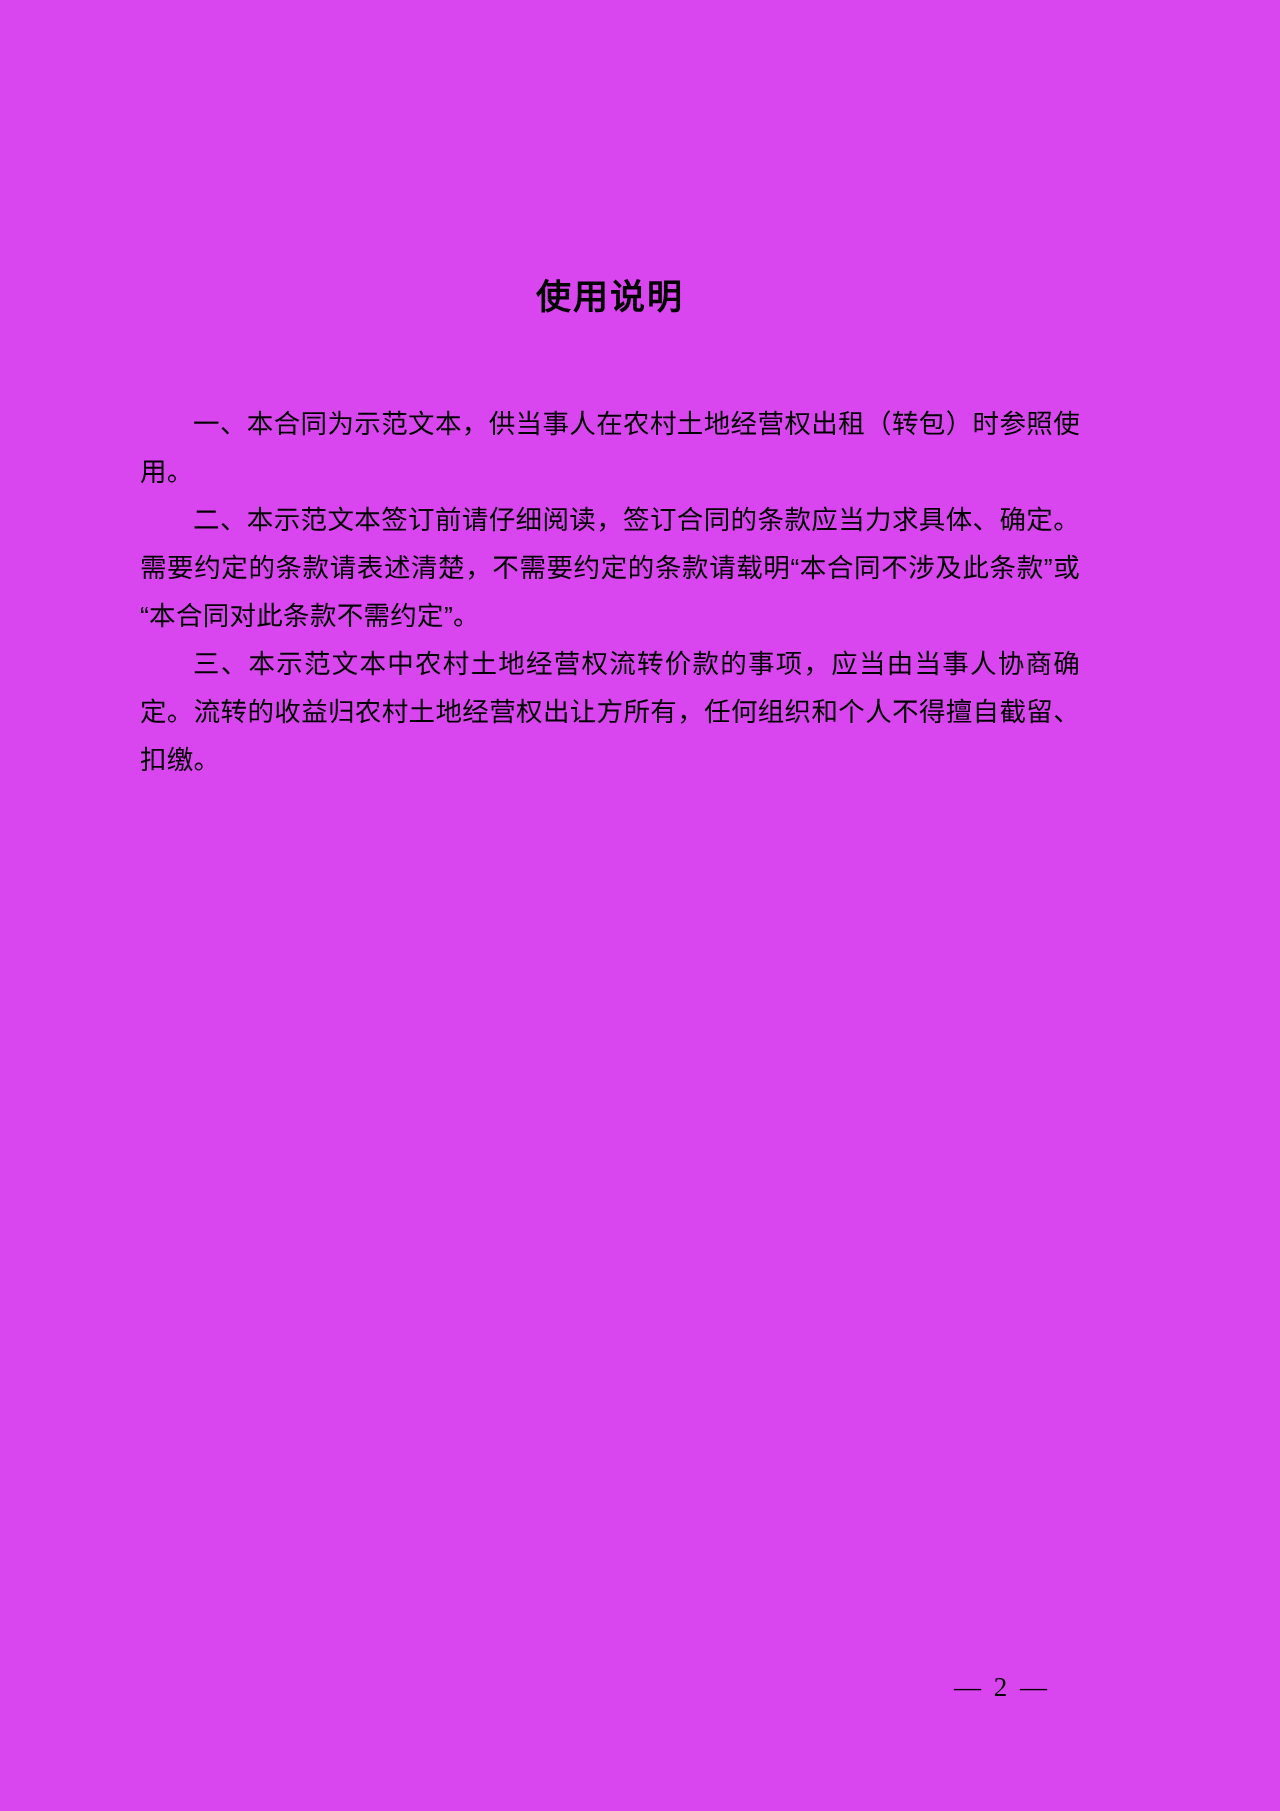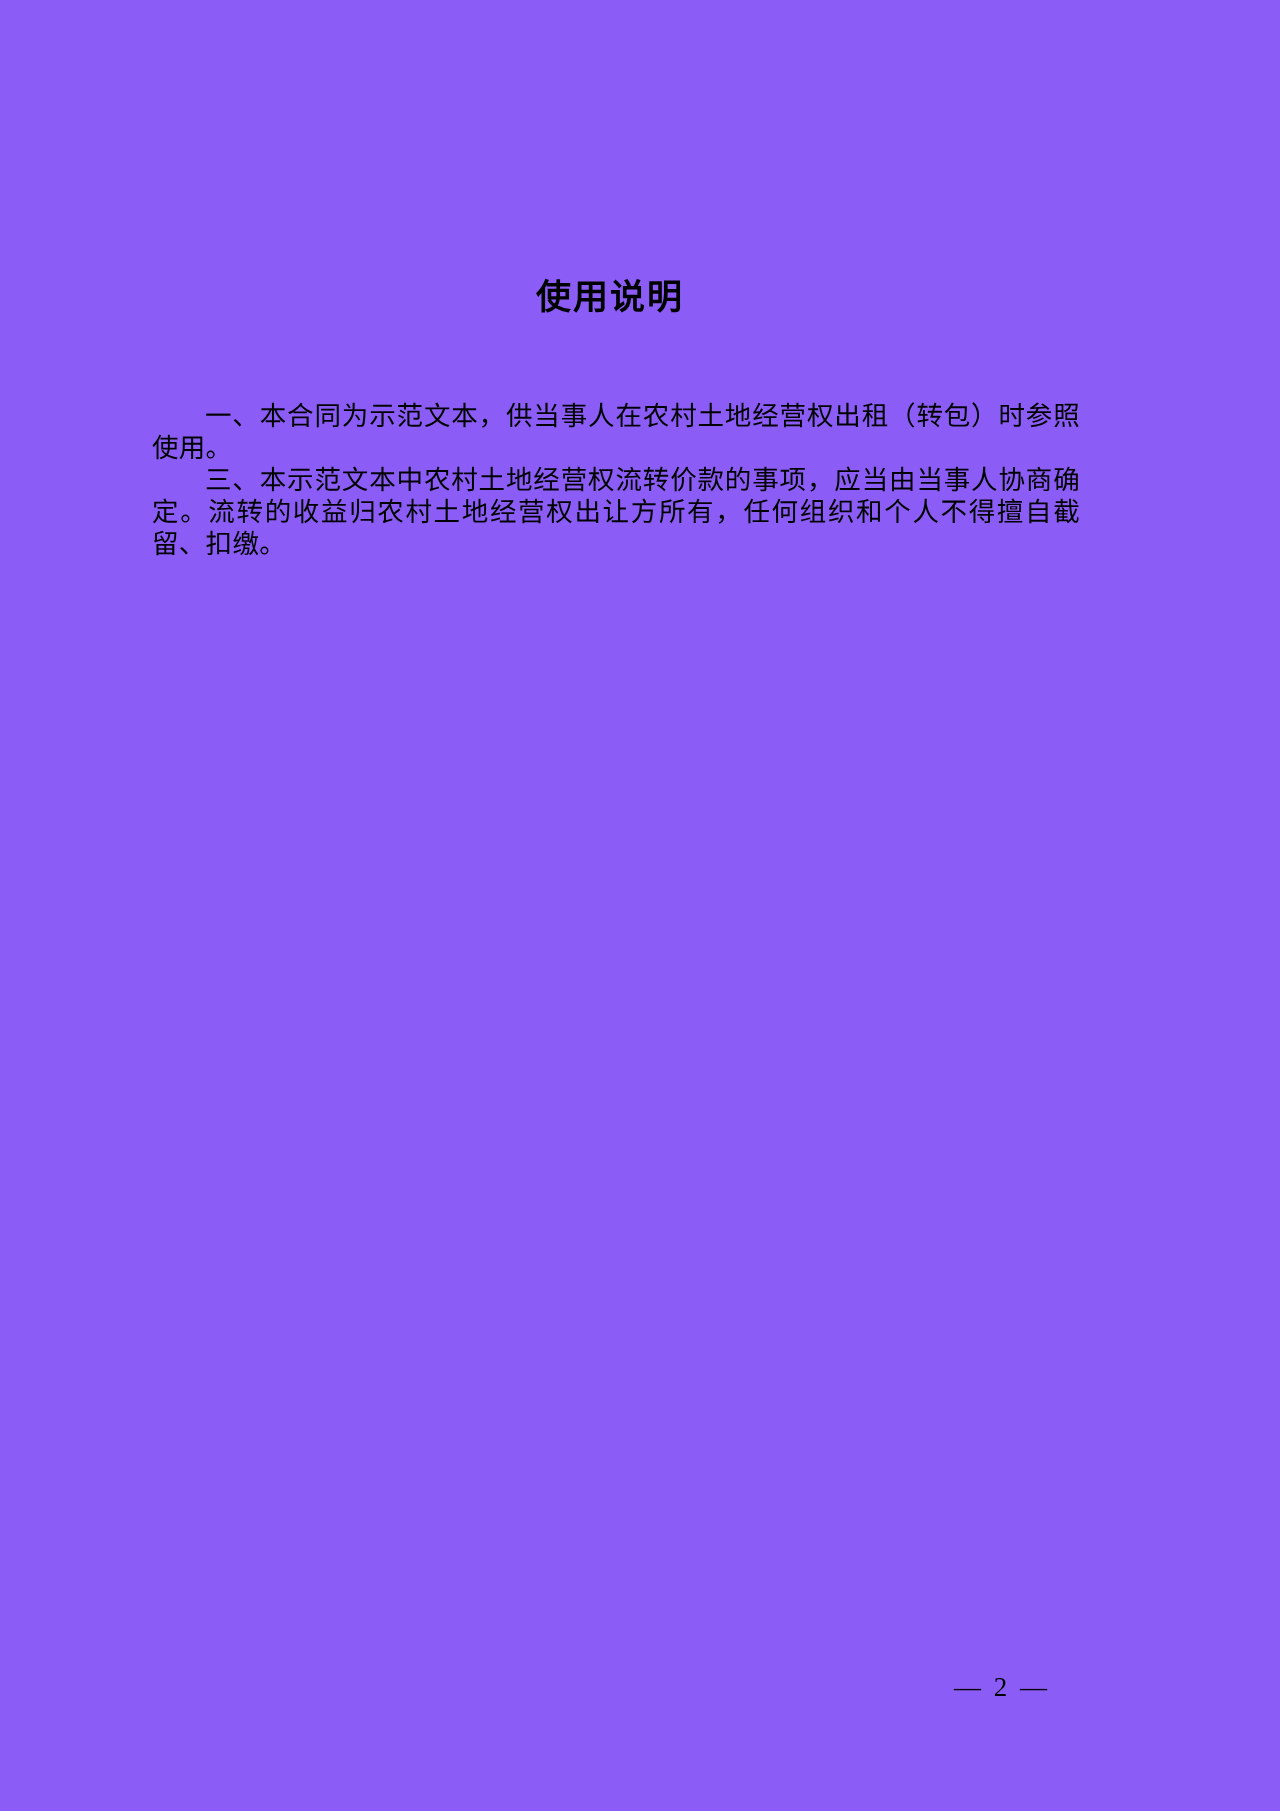--- a/index.html
+++ b/index.html
@@ -10,21 +10,21 @@
   }
   body {
     font-family: "Liberation Sans", "DejaVu Sans", sans-serif;
     color: #000000;
   }
   .page {
     position: relative;
     width: 1280px;
     height: 1811px;
     margin: 0 auto;
-    background: #8b5cf6;
+    background: #d946ef;
     box-sizing: border-box;
     overflow: hidden;
   }
   .content {
     position: absolute;
     left: 140px;
     top: 0;
     width: 940px;
   }
   .doc-title {
@@ -40,23 +40,23 @@
     letter-spacing: 2px;
     line-height: 50px;
   }
   .body-block {
     position: absolute;
     left: 0;
     top: 400px;
     width: 940px;
   }
   .para {
-    margin: 0 0 0 12px;
+    margin: 0 0 0 0;
     font-size: 26.5px;
-    line-height: 32px;
+    line-height: 48px;
     text-align: justify;
     text-justify: inter-ideograph;
     text-indent: 2em;
     letter-spacing: 0.3px;
     word-break: break-all;
   }
   .para + .para {
     margin-top: 0px;
   }
   .footer {
@@ -75,19 +75,20 @@
 </head>
 <body>
 
 <div class="page">
   <div class="content">
 
     <h1 class="doc-title">使用说明</h1>
 
     <div class="body-block">
       <p class="para">一、本合同为示范文本，供当事人在农村土地经营权出租（转包）时参照使用。</p>
+      <p class="para">二、本示范文本签订前请仔细阅读，签订合同的条款应当力求具体、确定。需要约定的条款请表述清楚，不需要约定的条款请载明“本合同不涉及此条款”或“本合同对此条款不需约定”。</p>
       <p class="para">三、本示范文本中农村土地经营权流转价款的事项，应当由当事人协商确定。流转的收益归农村土地经营权出让方所有，任何组织和个人不得擅自截留、扣缴。</p>
     </div>
 
     <div class="footer">— 2 —</div>
 
   </div>
 </div>
 
 </body></html>

